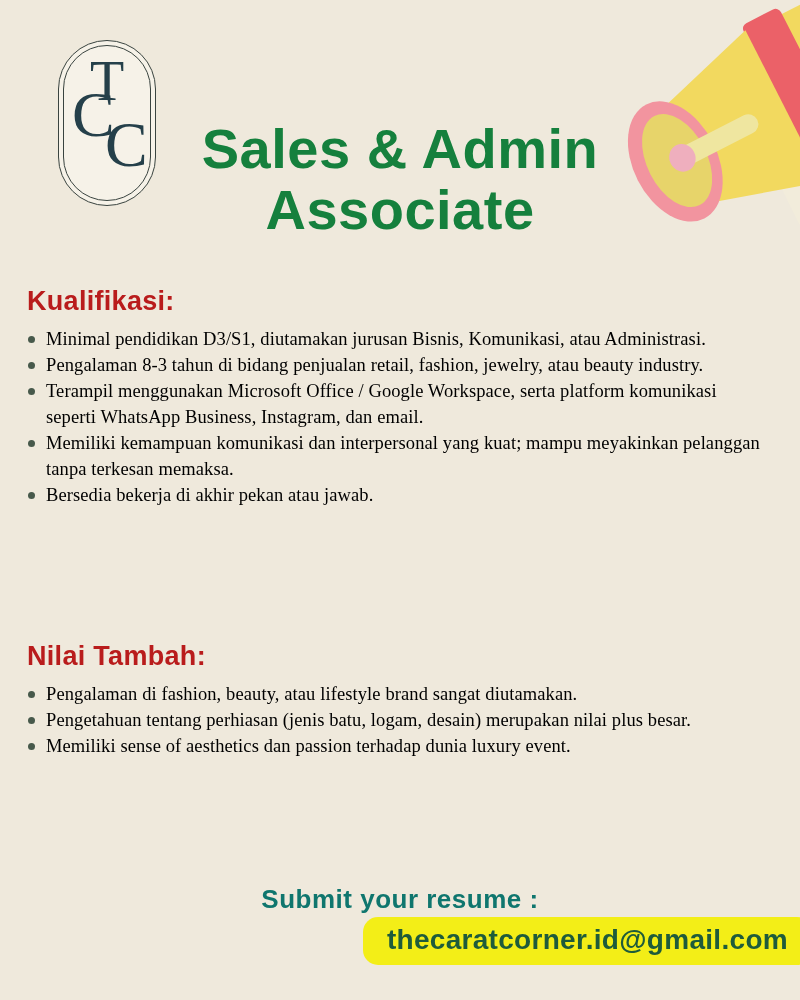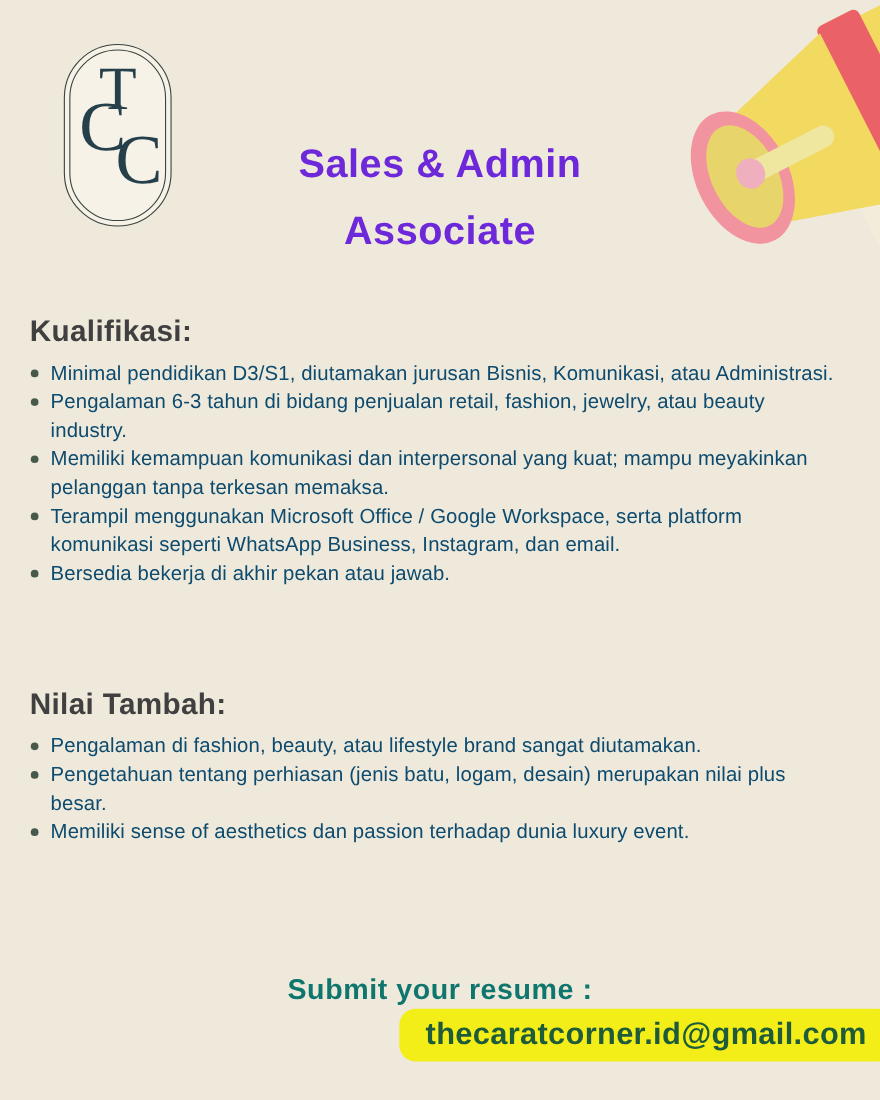--- a/index.html
+++ b/index.html
@@ -24,39 +24,39 @@
     position:absolute; font-family:"Liberation Serif", serif;
     color:#25404A; line-height:1;
   }
   .logo .ltr-t { font-size:56px; left:50%; transform:translateX(-50%); top:12px; }
   .logo .ltr-c1 { font-size:64px; left:13px; top:42px; }
   .logo .ltr-c2 { font-size:64px; left:46px; top:72px; }
 
   
   .title {
     position:absolute; left:0; top:118px; width:100%;
-    text-align:center; color:#6d28d9; font-weight:800;
-    font-size:36px; line-height:61px; letter-spacing:0.5px;
+    text-align:center; color:#15803d; font-weight:800;
+    font-size:56px; line-height:61px; letter-spacing:0.5px;
   }
 
   
   .megaphone { position:absolute; left:600px; top:-4px; width:270px; height:270px; }
 
   
   .section { position:absolute; left:27px; width:750px; }
   .sec-kualifikasi { top:286px; }
-  .sec-nilai { top:625px; }
+  .sec-nilai { top:641px; }
   .sec-heading {
-    color:#404040; font-weight:800; font-size:27px; letter-spacing:0.3px;
+    color:#b91c1c; font-weight:800; font-size:27px; letter-spacing:0.3px;
     margin-bottom:9px;
   }
   ul.bullets { list-style:none; max-width:742px; }
   ul.bullets li {
     position:relative; padding-left:19px;
-    color:#0c4a6e; font-size:18.5px; line-height:26px; letter-spacing:0.1px;
+    color:#000000; font-size:18.5px; line-height:26px; letter-spacing:0.1px;font-family:Liberation Serif, serif;
   }
   ul.bullets li::before {
     content:""; position:absolute; left:1px; top:10px;
     width:7px; height:7px; border-radius:50%; background:#47594B;
   }
 
   
   .submit-label {
     position:absolute; left:0; top:884px; width:100%; text-align:center;
     color:#0f766e; font-weight:800; font-size:26px; letter-spacing:0.5px;
@@ -105,23 +105,23 @@
 
       <rect x="72" y="125" width="88" height="20" rx="10" fill="#EFE6A0"></rect>
       <ellipse cx="76" cy="135" rx="13" ry="14" fill="#EFAFBE"></ellipse>
     </g>
   </svg>
 
   <section class="section sec-kualifikasi">
     <h2 class="sec-heading">Kualifikasi:</h2>
     <ul class="bullets">
       <li>Minimal pendidikan D3/S1, diutamakan jurusan Bisnis, Komunikasi, atau Administrasi.</li>
-      <li>Pengalaman 6-3 tahun di bidang penjualan retail, fashion, jewelry, atau beauty industry.</li>
+      <li>Pengalaman 8-3 tahun di bidang penjualan retail, fashion, jewelry, atau beauty industry.</li>
+      <li>Terampil menggunakan Microsoft Office / Google Workspace, serta platform komunikasi seperti WhatsApp Business, Instagram, dan email.</li>
       <li>Memiliki kemampuan komunikasi dan interpersonal yang kuat; mampu meyakinkan pelanggan tanpa terkesan memaksa.</li>
-      <li>Terampil menggunakan Microsoft Office / Google Workspace, serta platform komunikasi seperti WhatsApp Business, Instagram, dan email.</li>
       <li>Bersedia bekerja di akhir pekan atau jawab.</li>
     </ul>
   </section>
 
   <section class="section sec-nilai">
     <h2 class="sec-heading">Nilai Tambah:</h2>
     <ul class="bullets">
       <li>Pengalaman di fashion, beauty, atau lifestyle brand sangat diutamakan.</li>
       <li>Pengetahuan tentang perhiasan (jenis batu, logam, desain) merupakan nilai plus besar.</li>
       <li>Memiliki sense of aesthetics dan passion terhadap dunia luxury event.</li>

